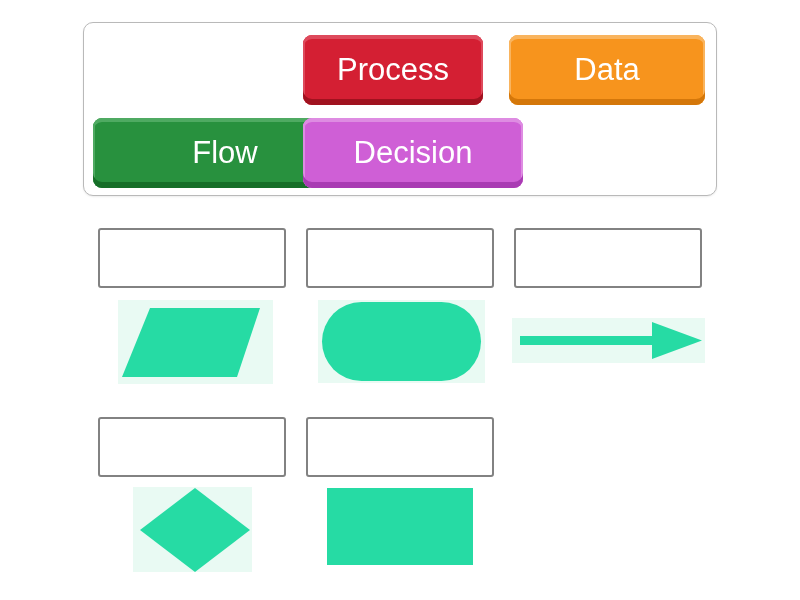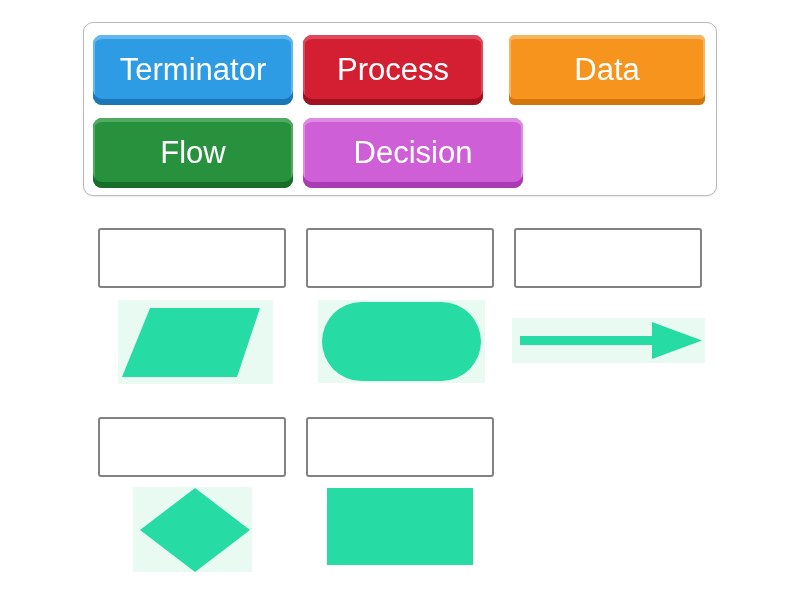--- a/index.html
+++ b/index.html
@@ -20,24 +20,24 @@
     user-select:none;
   }
   .kw-blue    { background:var(--blue,#2e9ce4);
     box-shadow:inset 0 4px 0 var(--blue_light,#62b7ee), inset 0 -6px 0 var(--blue_dark,#1b76b8),
                inset 2px 0 0 var(--blue_light,#62b7ee), inset -2px 0 0 var(--blue_light,#62b7ee); }
   .kw-red     { background:var(--red,#d41f33);
     box-shadow:inset 0 4px 0 var(--red_light,#de4a5c), inset 0 -6px 0 var(--red_dark,#a0121f),
                inset 2px 0 0 var(--red_light,#de4a5c), inset -2px 0 0 var(--red_light,#de4a5c); }
   .kw-orange  { background:var(--orange,#f7941d);
     box-shadow:inset 0 4px 0 var(--orange_light,#f9b45e), inset 0 -6px 0 var(--orange_dark,#d4770a),
-               inset 2px 0 0 var(--orange_light,#f9b45e), inset -2px 0 0 var(--orange_light,#f9b45e);border-radius:6px; }
+               inset 2px 0 0 var(--orange_light,#f9b45e), inset -2px 0 0 var(--orange_light,#f9b45e); }
   .kw-green   { background:var(--green,#28913e);
     box-shadow:inset 0 4px 0 var(--green_light,#4faa62), inset 0 -6px 0 var(--green_dark,#166e28),
-               inset 2px 0 0 var(--green_light,#4faa62), inset -2px 0 0 var(--green_light,#4faa62); }
+               inset 2px 0 0 var(--green_light,#4faa62), inset -2px 0 0 var(--green_light,#4faa62);padding-left:32px; }
   .kw-magenta { background:var(--magenta,#cf5fd6);
     box-shadow:inset 0 4px 0 var(--magenta_light,#de8ce2), inset 0 -6px 0 var(--magenta_dark,#a93bb3),
                inset 2px 0 0 var(--magenta_light,#de8ce2), inset -2px 0 0 var(--magenta_light,#de8ce2); }
 
   #kw1 { left:9px;   top:12px; width:200px; }
   #kw2 { left:219px; top:12px; width:180px; }
   #kw3 { left:425px; top:12px; width:196px; }
   #kw4 { left:9px;   top:95px; width:200px; }
   #kw5 { left:219px; top:95px; width:220px; }
 
@@ -60,21 +60,20 @@
   #tile-arrow         { left:512px; top:318px; width:193px; height:45px; }
   #tile-diamond       { left:133px; top:487px; width:119px; height:85px; }
   #tile-rectangle     { left:327px; top:488px; width:146px; height:77px; }
 </style>
 </head>
 <body>
 
 <div class="stage">
 
   <div class="word-bank">
-    <div class="kw kw-blue" id="kw1">Terminator</div>
     <div class="kw kw-red" id="kw2">Process</div>
     <div class="kw kw-orange" id="kw3">Data</div>
     <div class="kw kw-green" id="kw4">Flow</div>
     <div class="kw kw-magenta" id="kw5">Decision</div>
   </div>
 
   <div class="slot" id="slot1"></div>
   <div class="slot" id="slot2"></div>
   <div class="slot" id="slot3"></div>
   <div class="slot" id="slot4"></div>

